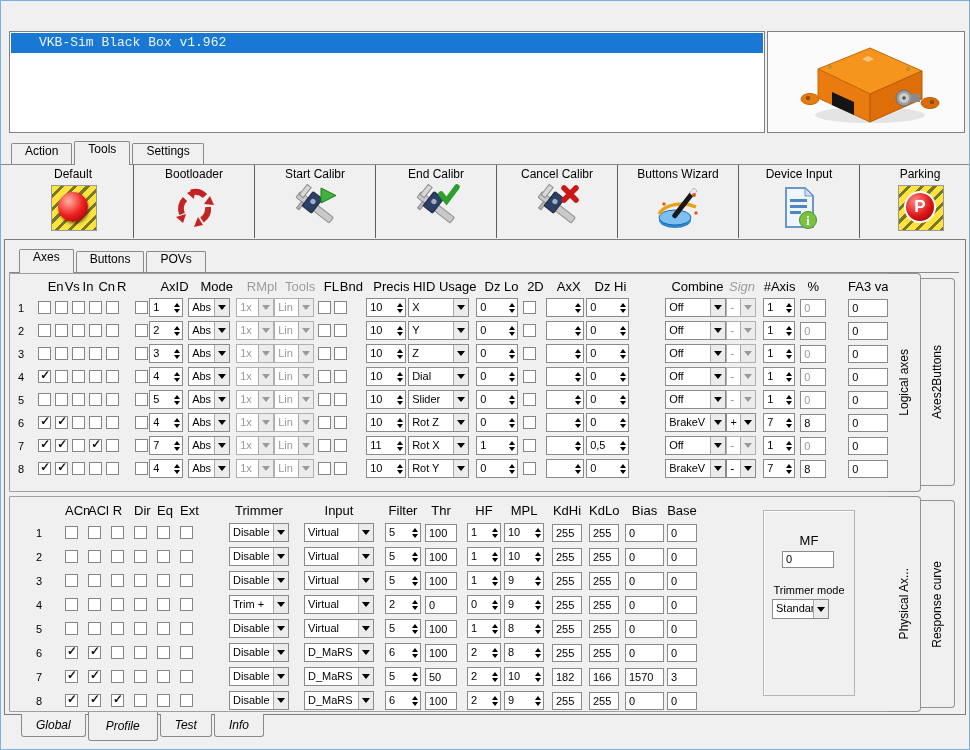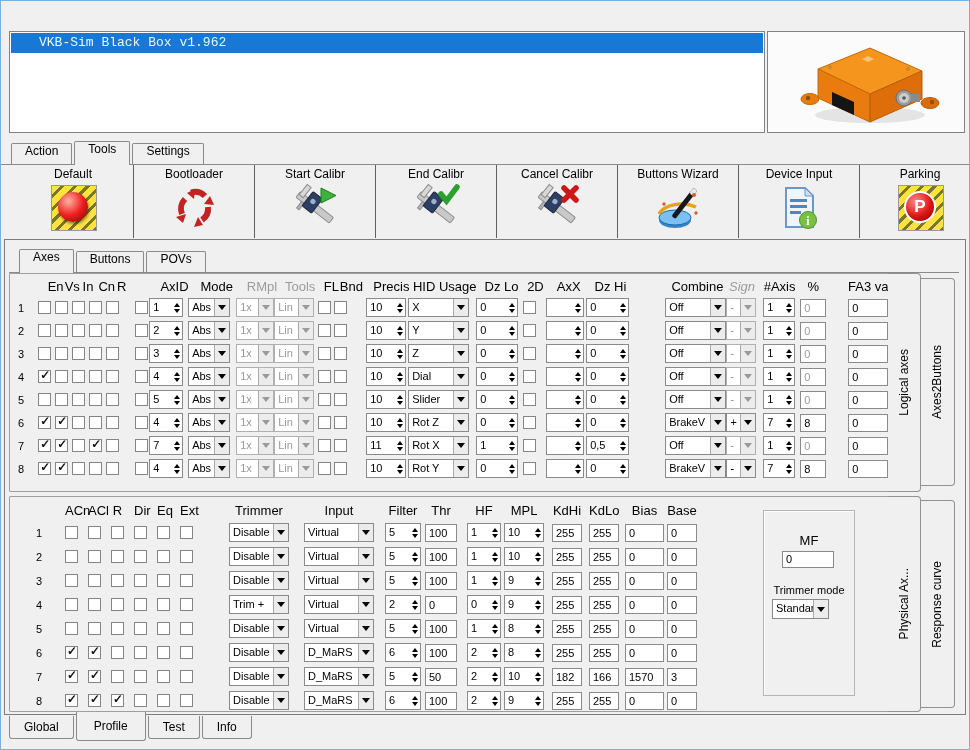--- a/index.html
+++ b/index.html
@@ -98,21 +98,21 @@
          box-shadow:inset 1px 1px 0 #fff;background:#f0f0f0;}
   .mf-label{display:block;text-align:center;margin-top:22px;font-size:13px;}
   .mf-input{display:block;width:52px;height:17px;margin:3px 0 0 18px;border:1px solid #8a8a8a;background:#fff;
             font-size:11px;line-height:15px;padding-left:3px;box-sizing:border-box;}
   .tm-label{display:block;text-align:center;margin-top:16px;font-size:11px;}
   .mf-dd{margin:3px 0 0 8px;width:57px;height:20px;}
   
   .btab{border:1px solid #8a8a8a;border-top:none;border-radius:0 0 3px 3px;background:#f0f0f0;font-size:12px;
         padding:0 14px;display:flex;align-items:center;height:22px;margin-right:2px;}
   .btab.active{height:28px;margin-top:-2px;z-index:3;padding:0 17px;}
-  .bottom-tabs{position:absolute;left:8px;top:713px;display:flex;align-items:center;z-index:2;}
+  .bottom-tabs{position:absolute;left:20px;top:713px;display:flex;align-items:flex-start;z-index:2;font-style:italic;}
 </style>
 </head>
 <body>
 
 <svg width="0" height="0" style="position:absolute">
   <defs>
     <symbol id="sym-caliper" viewBox="0 0 48 48">
       <g transform="rotate(38 24 24)">
         <rect x="3" y="21" width="42" height="7" rx="1" fill="#c9c9c9" stroke="#8d8d8d"></rect>
         <rect x="4" y="11" width="5" height="13" fill="#d8d8d8" stroke="#8d8d8d"></rect>

